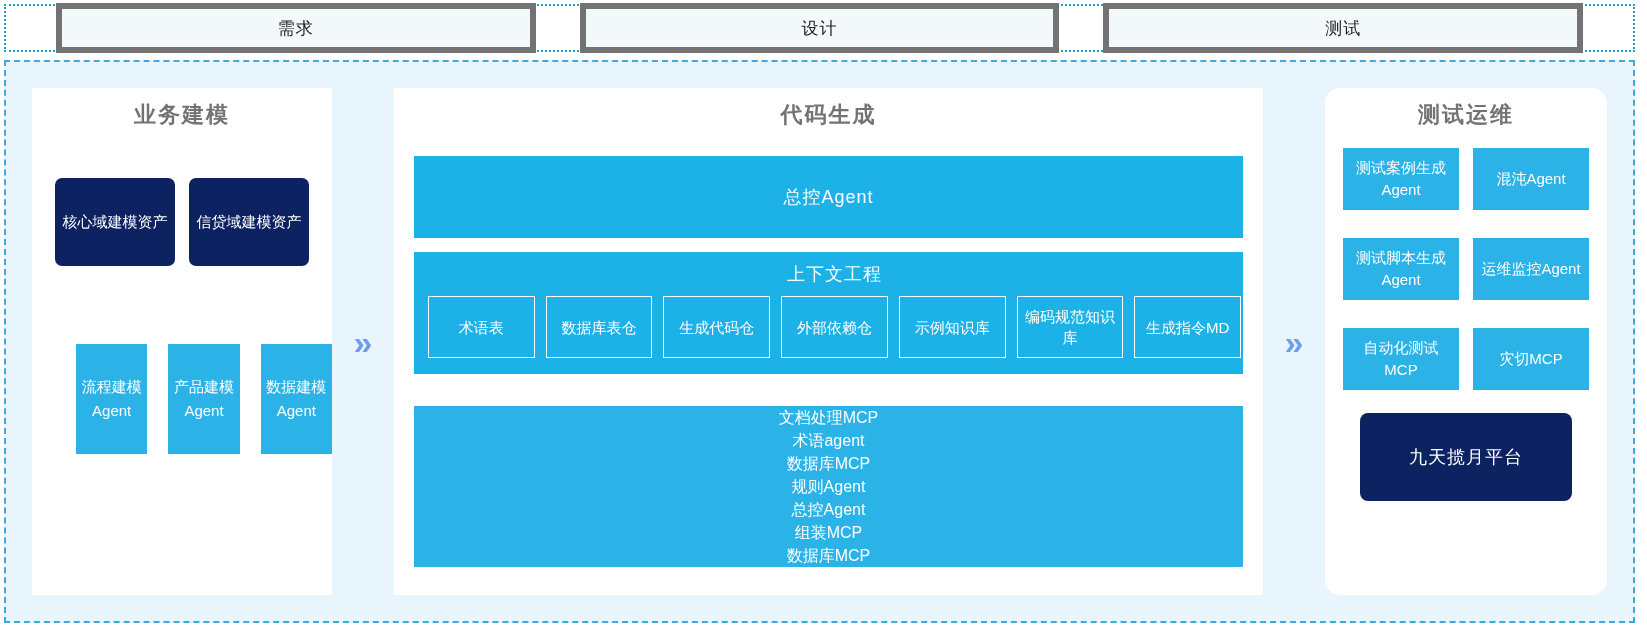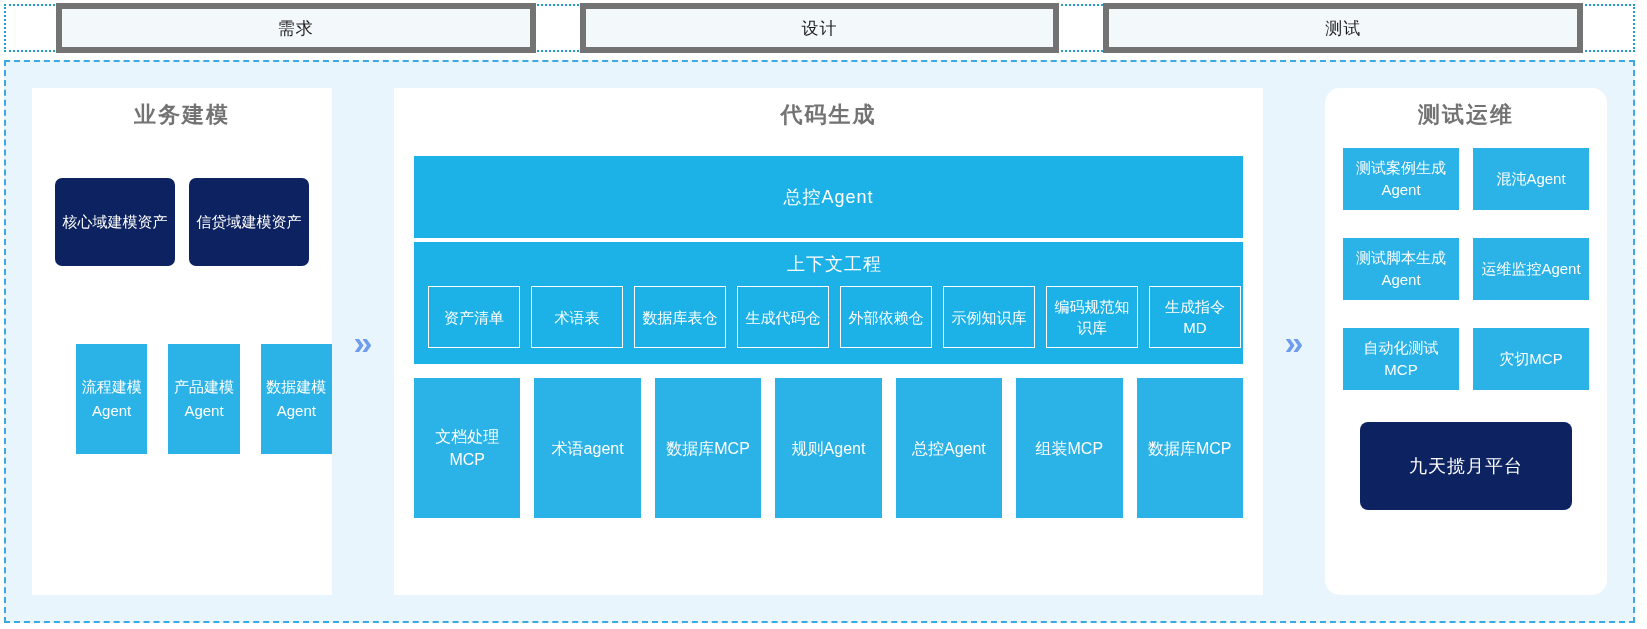--- a/index.html
+++ b/index.html
@@ -146,21 +146,21 @@
   .band-master {
     height: 82px;
     margin-top: 26px;
     display: flex;
     align-items: center;
     justify-content: center;
     font-size: 18px;
     letter-spacing: 1px;
   }
   .band-context {
-    margin-top: 4px;
+    margin-top: 14px;
     padding: 10px 2px 16px 14px;
   }
   .band-context-title {
     text-align: center;
     font-size: 18px;
     letter-spacing: 1px;
     margin-bottom: 10px;
   }
   .ctx-row {
     display: flex;
@@ -176,22 +176,22 @@
     line-height: 21px;
     display: flex;
     align-items: center;
     justify-content: center;
     text-align: center;
     padding: 3px 4px;
     box-sizing: border-box;
   }
   .mcp-row {
     display: flex;
-    gap: 14px;
-    margin-top: 14px;
+    margin-top: 32px;
+    flex-direction: column;
   }
   .mcp-card {
     flex: 1 1 0;
     height: 140px;
     background: #2bb3e8;
     color: #ffffff;
     font-size: 16px;
     line-height: 23px;
     display: flex;
     align-items: center;
@@ -223,21 +223,21 @@
     display: flex;
     align-items: center;
     justify-content: center;
     text-align: center;
     padding: 0 4px;
     box-sizing: border-box;
   }
   .platform-wrap {
     display: flex;
     justify-content: center;
-    margin-top: 32px;
+    margin-top: 23px;
   }
   .platform-card {
     width: 212px;
     height: 88px;
     background: #0d2260;
     border-radius: 8px;
     color: #ffffff;
     font-size: 18px;
     letter-spacing: 1px;
     display: flex;
@@ -295,23 +295,20 @@
 
     <div class="center-inner">
       <div class="band band-master">
         <span>总控Agent</span>
       </div>
 
       <div class="band band-context">
         <div class="band-context-title">上下文工程</div>
         <div class="ctx-row">
           <div class="ctx-chip">
-            <span>资产清单</span>
-          </div>
-          <div class="ctx-chip">
             <span>术语表</span>
           </div>
           <div class="ctx-chip">
             <span>数据库表仓</span>
           </div>
           <div class="ctx-chip">
             <span>生成代码仓</span>
           </div>
           <div class="ctx-chip">
             <span>外部依赖仓</span>

